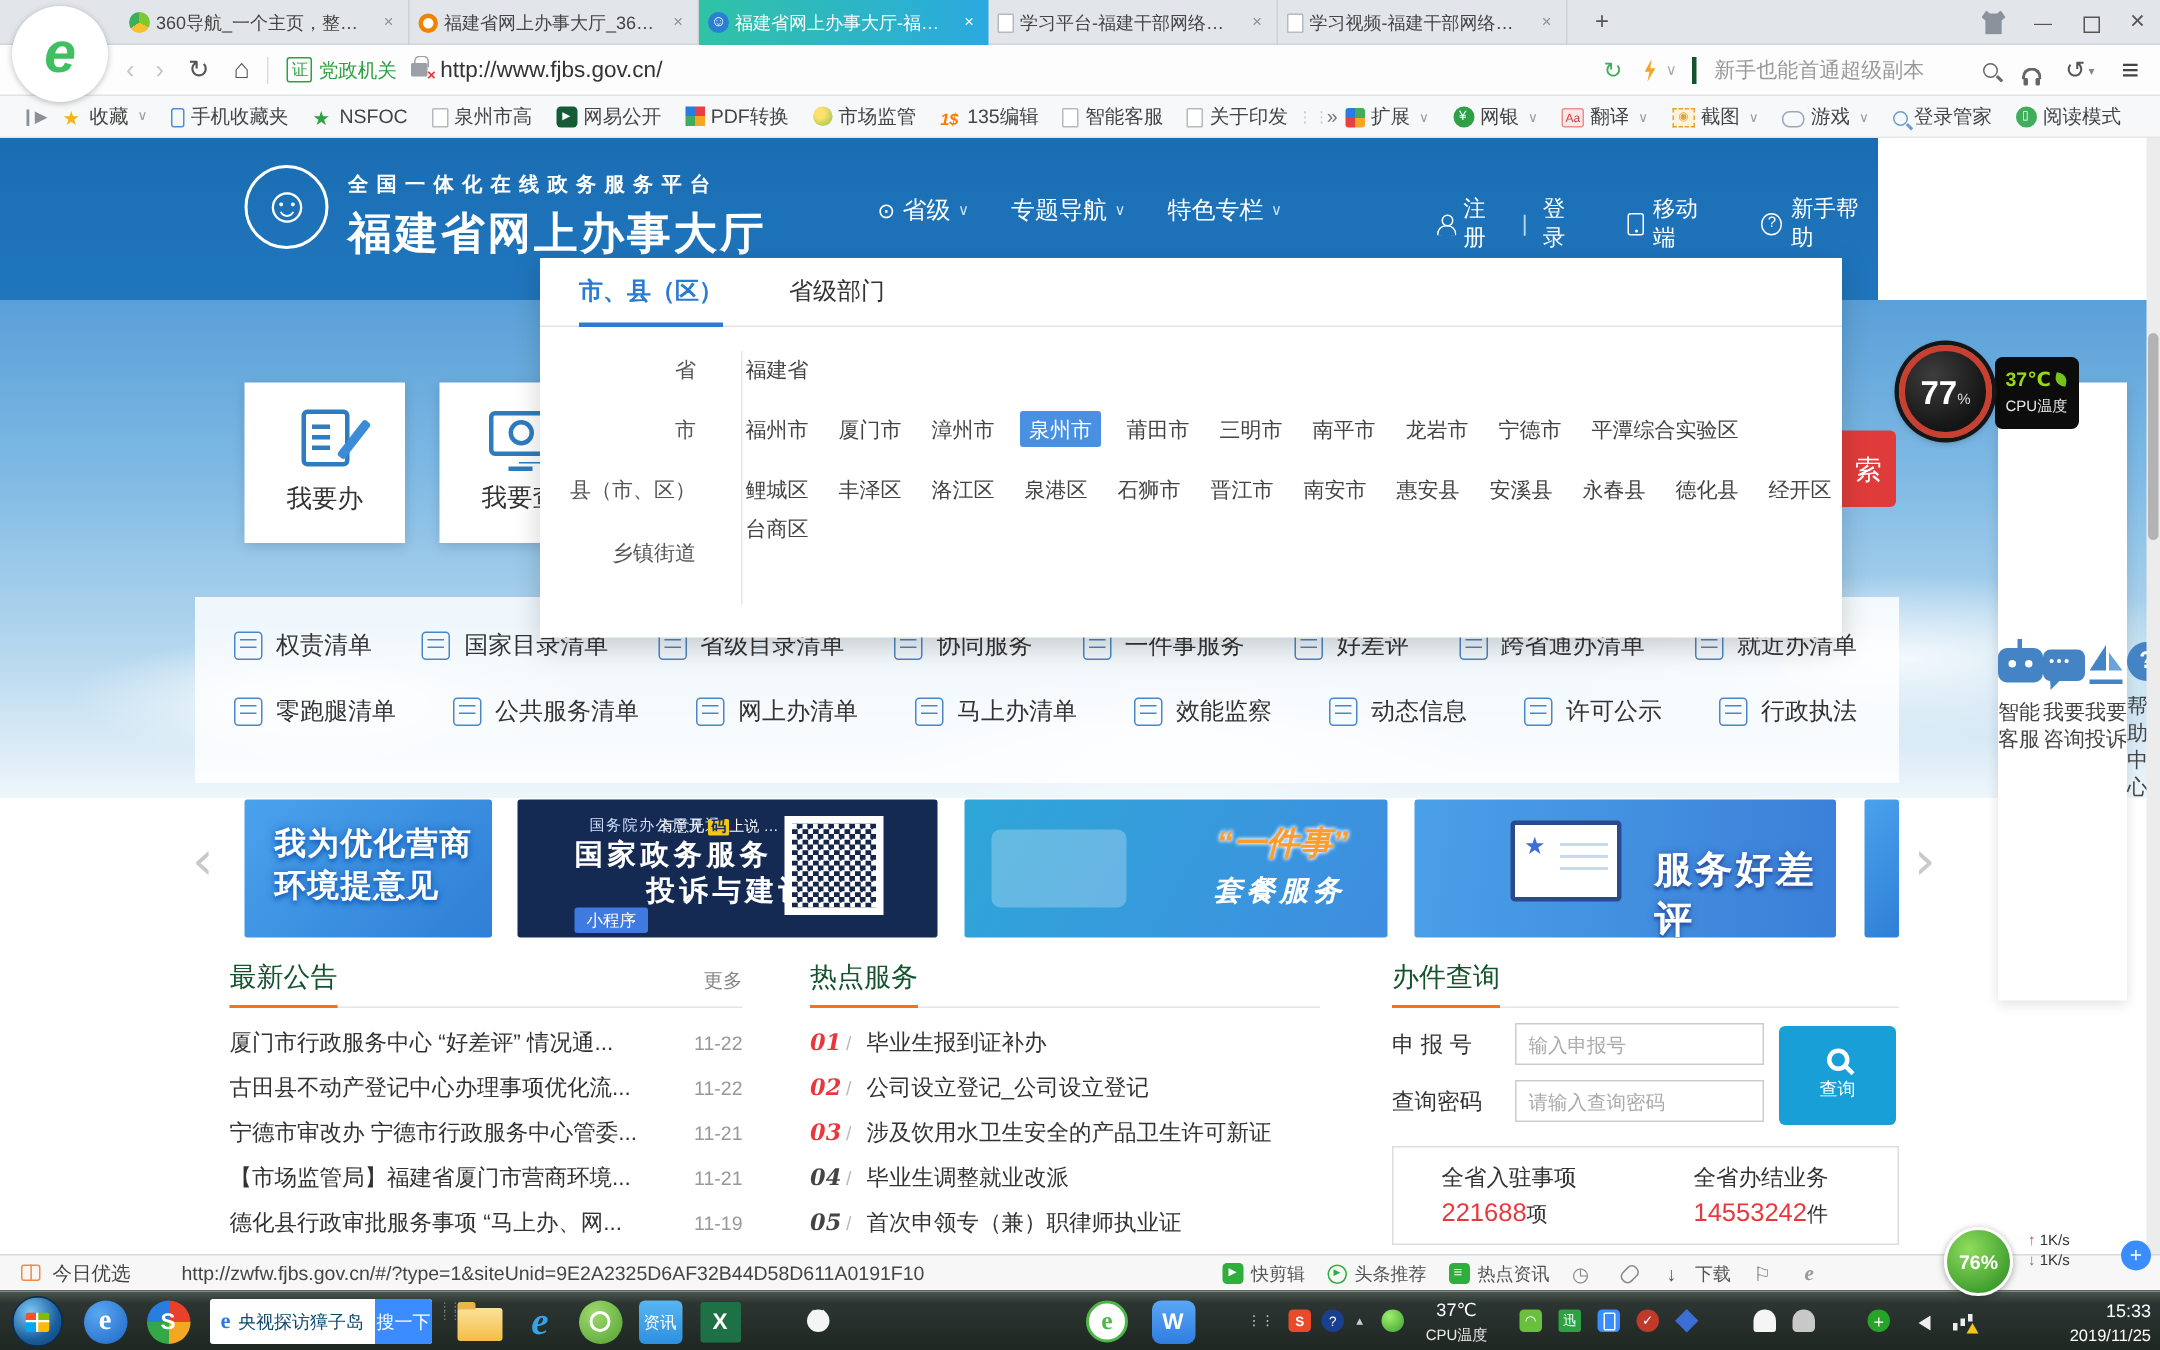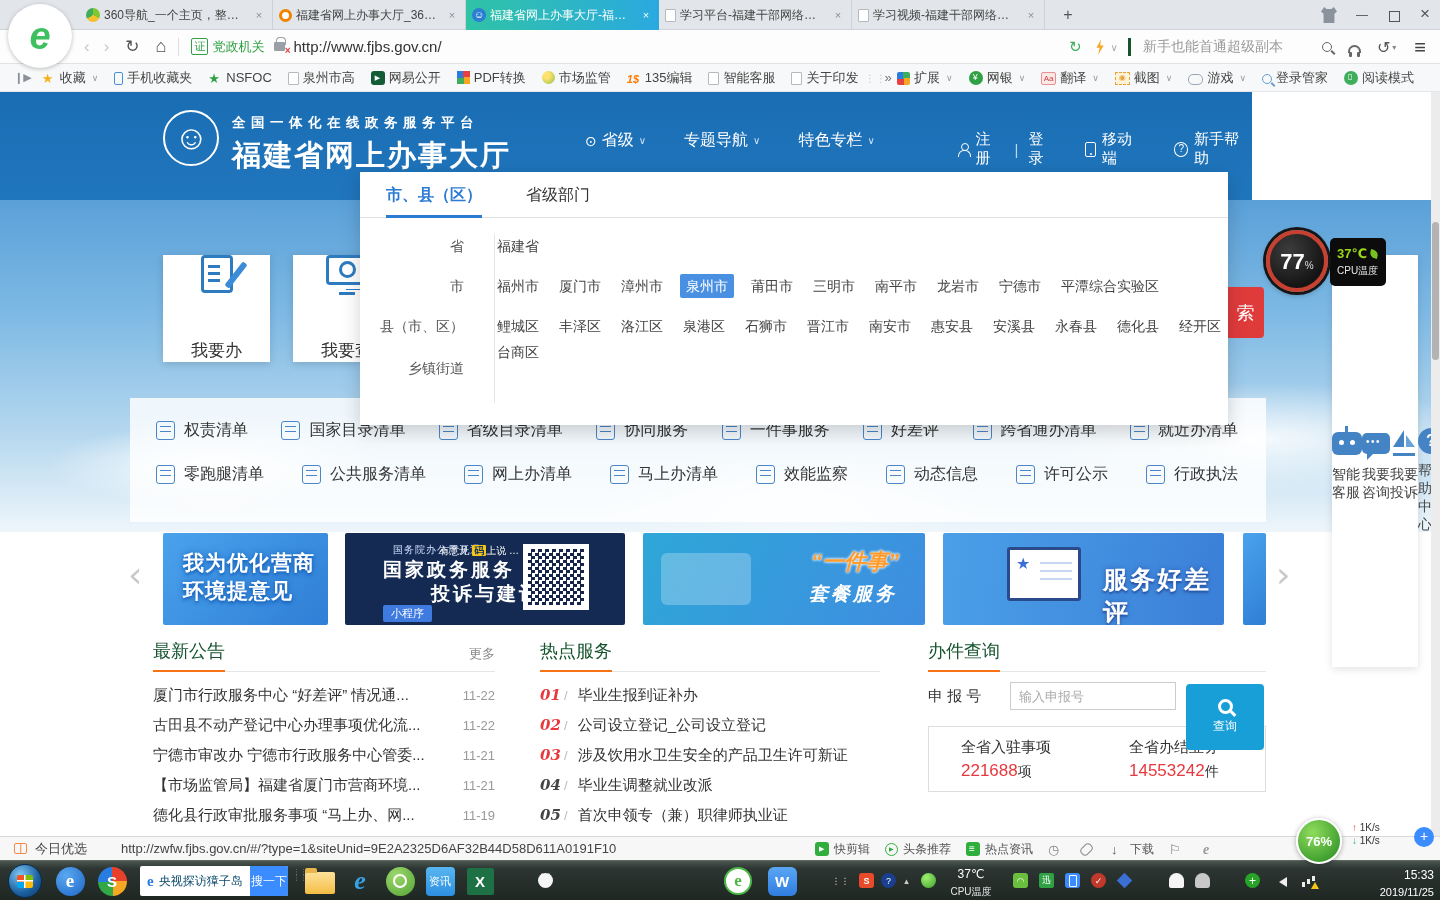--- a/index.html
+++ b/index.html
@@ -87,40 +87,40 @@
 .ic-read{width:14px;height:14px;border-radius:50%;background:#3fae5a}
 .ic-read::before{content:"▯";color:#fff;font-size:8px;position:absolute;left:4px;top:1px}
 
 
 .page{position:absolute;left:0;top:92px;width:1440px;height:744px;background:#fff;overflow:hidden}
 .site-header{position:absolute;left:0;top:0;width:1252px;height:108px;background:linear-gradient(180deg,#1a6db3,#2076bd)}
 .logo-circle{position:absolute;left:163px;top:18px;width:56px;height:56px;border:2.5px solid #fff;border-radius:50%}
 .logo-circle::before{content:"☺";color:#fff;font-size:34px;position:absolute;left:9px;top:6px}
 .hdr-platform{position:absolute;left:232px;top:22px;color:#fff;font-size:13.5px;font-weight:700;letter-spacing:5.5px}
 .hdr-title{position:absolute;left:232px;top:44px;color:#fff;font-size:29px;font-weight:700;letter-spacing:2px}
-.hdr-nav{position:absolute;left:585px;top:38px;display:flex;gap:38px}
+.hdr-nav{position:absolute;left:585px;top:38px;display:flex;gap:28px}
 .nav-item{color:#fff;font-size:16px;display:flex;align-items:center;cursor:pointer}
 .nav-item.pin::before{content:"⊙";font-size:14px;margin-right:5px}
 .nav-item.caret::after{content:"∨";font-size:10px;color:#cfe3f5;margin-left:5px}
 .hdr-user{position:absolute;left:958px;top:38px;display:flex;align-items:center;color:#fff;font-size:15px}
 .i-person{width:12px;height:12px;position:relative;margin-right:6px}
 .i-person::before{content:"";position:absolute;left:3px;top:0;width:6px;height:6px;border:1.4px solid #fff;border-radius:50%}
 .i-person::after{content:"";position:absolute;left:0;bottom:-2px;width:11px;height:6px;border:1.4px solid #fff;border-bottom:none;border-radius:6px 6px 0 0}
 .hdr-sep{margin:0 10px;color:#bcd8ee}
 .i-mobile{width:11px;height:15px;border:1.4px solid #fff;border-radius:2px;position:relative;margin:0 6px 0 28px}
 .i-mobile::after{content:"";position:absolute;left:3.5px;bottom:1px;width:2px;height:2px;background:#fff;border-radius:50%}
 .i-help{width:15px;height:15px;border:1.4px solid #fff;border-radius:50%;position:relative;margin:0 6px 0 28px}
 .i-help::before{content:"?";color:#fff;font-size:10px;position:absolute;left:4px;top:0px}
 
 .hero{position:absolute;left:0;top:108px;width:1440px;height:332px;background:
  radial-gradient(ellipse 240px 60px at 15% 80%,rgba(255,255,255,.9),transparent 70%),
  radial-gradient(ellipse 280px 70px at 55% 90%,rgba(255,255,255,.75),transparent 70%),
  radial-gradient(ellipse 320px 80px at 88% 72%,rgba(255,255,255,.85),transparent 70%),
  linear-gradient(180deg,#5aa0d8 0%,#7db9e4 34%,#b8d9ef 72%,#eef6fb 100%)}
-.hero-card{position:absolute;top:55px;width:107px;height:107px;background:#fff;box-shadow:0 2px 8px rgba(0,0,0,.15);display:flex;flex-direction:column;align-items:center;justify-content:space-between;cursor:pointer;z-index:1}
+.hero-card{position:absolute;top:55px;width:107px;height:107px;background:#fff;box-shadow:0 2px 8px rgba(0,0,0,.15);display:flex;flex-direction:column;align-items:center;justify-content:center;cursor:pointer;z-index:1}
 .hc-label{font-size:17px;color:#333;margin-top:10px}
 .hc-ic1{width:32px;height:38px;border:3px solid #2f7bbf;border-radius:4px;position:relative;background:#fff}
 .hc-ic1::before{content:"";position:absolute;left:4px;top:7px;width:12px;height:2.5px;background:#2f7bbf;box-shadow:0 7px 0 #2f7bbf,0 14px 0 #2f7bbf}
 .hc-ic1::after{content:"";position:absolute;right:-9px;top:2px;width:6px;height:30px;background:#3b8cd8;transform:rotate(38deg);border-radius:2px}
 .hc-ic2{width:42px;height:30px;border:3px solid #2f7bbf;border-radius:4px;position:relative;background:#fff;margin-bottom:6px}
 .hc-ic2::before{content:"";position:absolute;left:10px;top:3px;width:11px;height:11px;border:3px solid #2f7bbf;border-radius:50%}
 .hc-ic2::after{content:"";position:absolute;left:10px;bottom:-13px;width:16px;height:3px;background:#2f7bbf;box-shadow:6px -4px 0 -1px #2f7bbf}
 .red-btn{position:absolute;left:1227px;top:87px;width:37px;height:51px;background:#e03b3b;color:#fff;font-size:18px;display:flex;align-items:center;justify-content:center;border-radius:0 4px 4px 0;z-index:2;cursor:pointer}
 
 .svc-band{position:absolute;left:130px;top:306px;width:1136px;height:124px;background:rgba(255,255,255,.82);z-index:1}
@@ -707,20 +707,24 @@
     </div>
 
     <div class="col" style="left:928px;width:338px">
       <div class="col-head">
         <span class="col-title">办件查询</span>
       </div>
       <div class="q-row">
         <span class="q-label">申 报 号</span>
         <input class="q-input" type="text" placeholder="输入申报号" style="">
       </div>
+      <div class="q-row">
+        <span class="q-label">查询密码</span>
+        <input class="q-input" type="text" placeholder="请输入查询密码" style="">
+      </div>
       <div class="q-btn">
         <span class="q-mag"></span>
         <span class="q-btn-label">查询</span>
       </div>
       <div class="q-stats">
         <div class="q-stat">
           <div class="q-stat-label">全省入驻事项</div>
           <div class="q-stat-line"><span class="q-stat-value">221688</span><span class="q-stat-unit">项</span></div>
         </div>
         <div class="q-stat">

